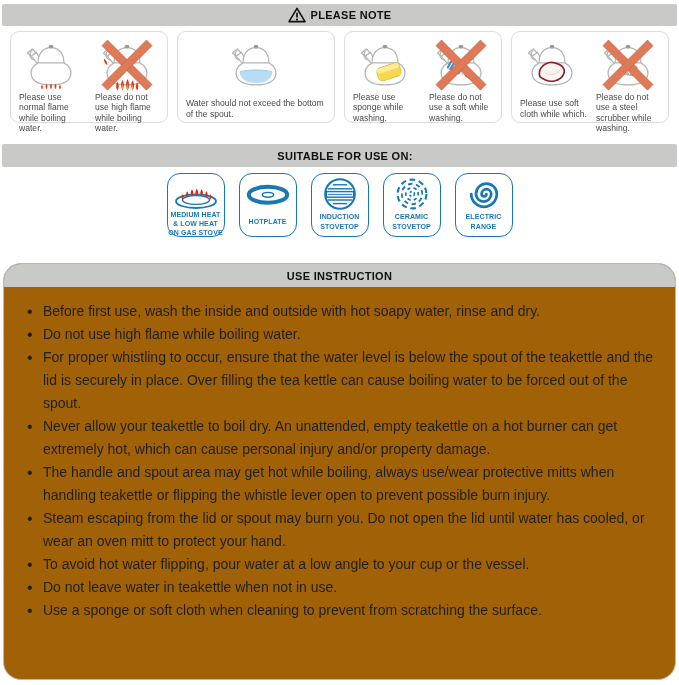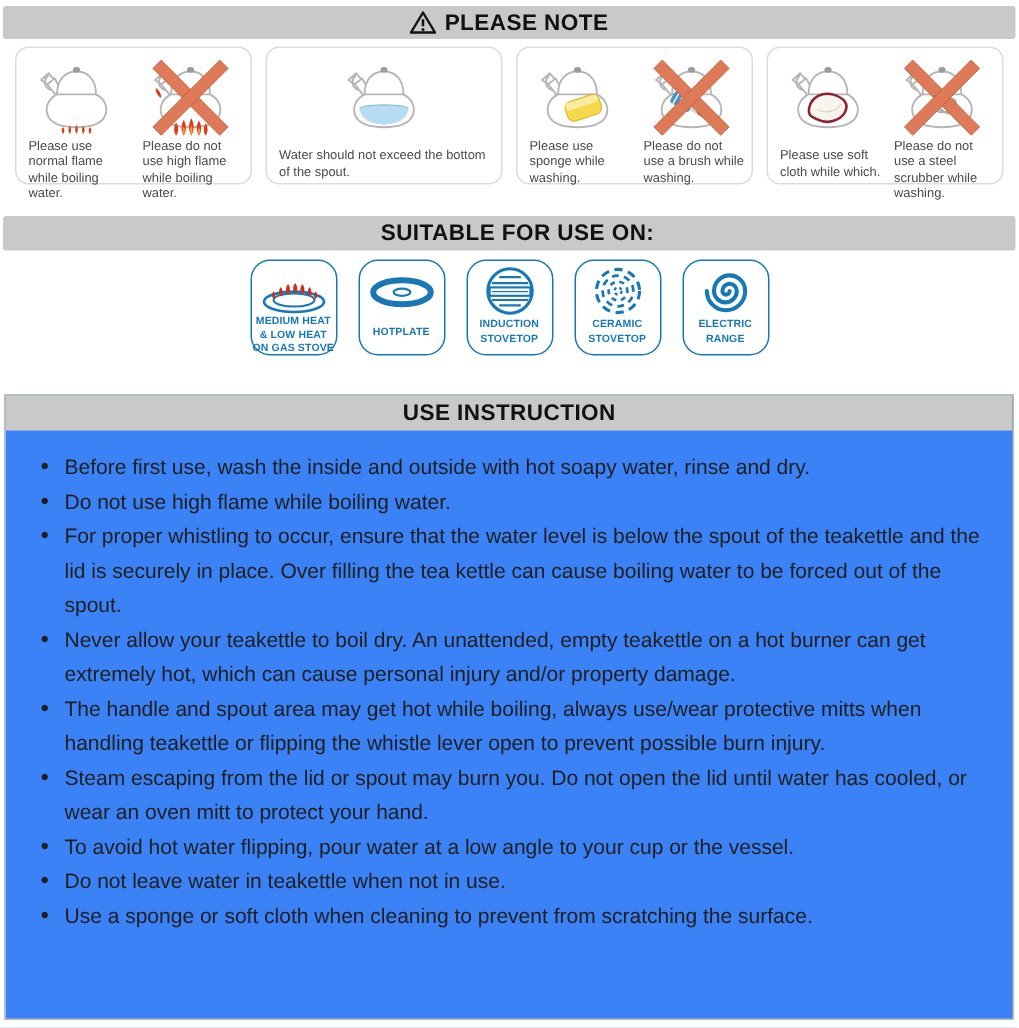--- a/index.html
+++ b/index.html
@@ -5,21 +5,21 @@
   * { margin:0; padding:0; box-sizing:border-box; }
   html,body { background:#ffffff; }
   .page {
     position:relative; width:679px; height:685px; background:#fff;
     font-family:"Liberation Sans", sans-serif; overflow:hidden;
   }
   
   .bar {
     margin:0 2px; height:22px; background:#c9c9c7; border-radius:2px;
     display:flex; align-items:center; justify-content:center;
-    font-weight:bold; font-size:15px; color:#111; letter-spacing:.3px;
+    font-weight:bold; font-size:11px; color:#111; letter-spacing:.3px;
   }
   .bar-note { margin-top:4px; gap:5px; }
   .warn-svg { display:block; }
   
   .panels { display:flex; gap:9px; padding:0 10px; margin-top:5px; height:92px; }
   .panel {
     flex:1; background:#fff; border:1px solid #dcdcdc; border-radius:9px;
     display:flex; gap:2px; padding:5px 3px 3px; min-width:0;
   }
   .cell { flex:1; display:flex; flex-direction:column; min-width:0;justify-content:space-between; }
@@ -34,22 +34,22 @@
     display:flex; flex-direction:column; align-items:center; padding-top:4px;
   }
   .stove .glyph { width:50px; height:32px; flex:none; display:block; }
   .stove .lbl {
     flex:1; display:flex; align-items:center; justify-content:center; text-align:center;
     font-size:7px; font-weight:bold; color:#1878b6; line-height:1.32;
     white-space:pre-line; padding-bottom:3px; letter-spacing:.1px;
   }
   
   .instruction {
-    margin:26px 3px 0; height:417px; background:#3b82f6;
-    border:1.6px solid #b9b9b7; border-radius:0; overflow:hidden;
+    margin:26px 3px 0; height:417px; background:#a16207;
+    border:1.6px solid #b9b9b7; border-radius:18px; overflow:hidden;
   }
   .bar-instr { margin:0; height:23px; border-radius:0; background:#c9c9c7; }
   .instr-body { padding:13px 16px 0 22px; }
   ul.instr { list-style:none; }
   ul.instr li {
     position:relative; padding-left:17px; font-size:14px; line-height:23px; color:#1f1f1f;
   }
   ul.instr li::before {
     content:"\2022"; position:absolute; left:1px; top:0; font-size:16px; color:#1f1f1f;
   }
@@ -194,21 +194,21 @@
         <div class="cap">Please use sponge while washing.</div>
       </div>
       <div class="cell">
         <div class="illus">
           <svg viewBox="0 0 100 96">
               <use href="#kettle"></use>
               <use href="#brush"></use>
               <use href="#cross"></use>
             </svg>
         </div>
-        <div class="cap">Please do not use a brush while washing.</div>
+        <div class="cap">Please do not use a soft while washing.</div>
       </div>
     </div>
 
     <div class="panel">
       <div class="cell">
         <div class="illus">
           <svg viewBox="0 0 100 96">
               <use href="#kettle"></use>
               <use href="#cloth"></use>
             </svg>

